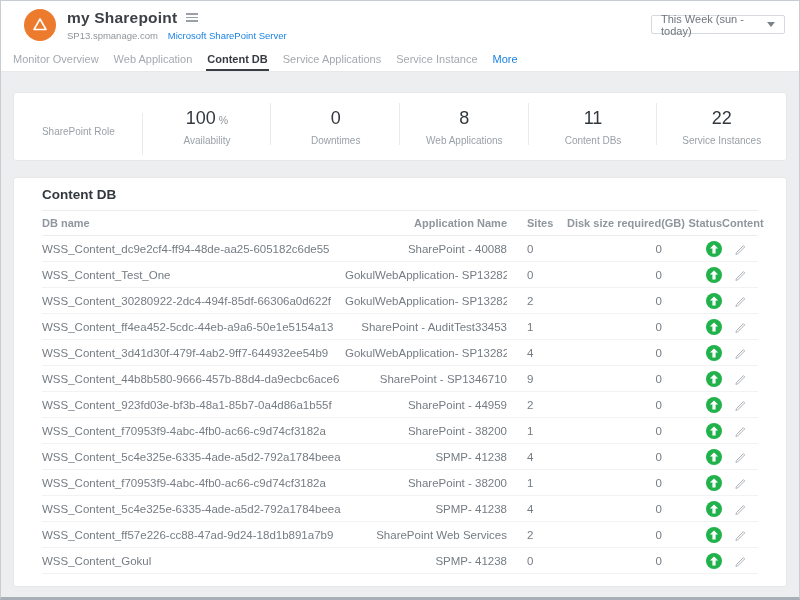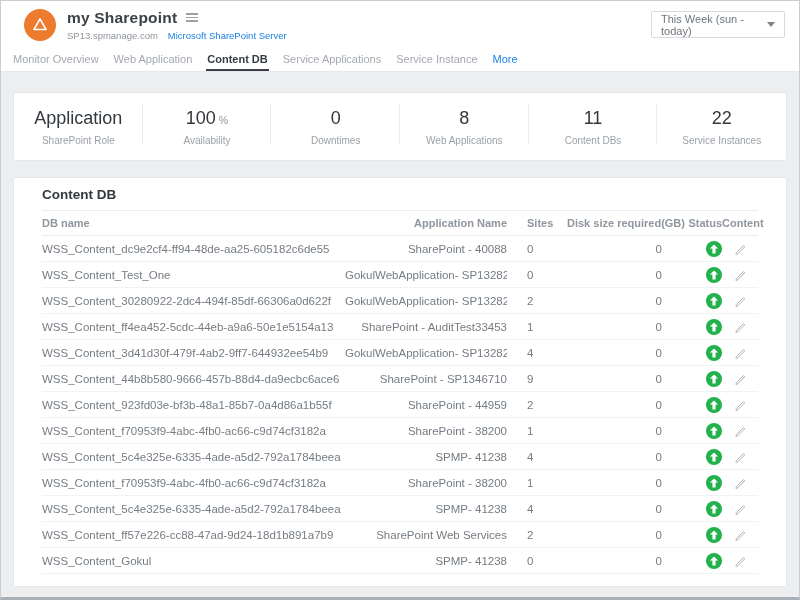--- a/index.html
+++ b/index.html
@@ -11,21 +11,21 @@
   .topbar{background:#fff;height:47px;display:flex;align-items:center;padding:0 14px 0 23px;flex:none}
   .logo{width:32px;height:32px;border-radius:50%;background:var(--accent-orange,#ed7b2d);display:flex;align-items:center;justify-content:center;flex:none}
   .title-block{margin-left:11px}
   .title-row{display:flex;align-items:center;gap:9px}
   .title{font-size:15.5px;font-weight:700;color:#3c4146;letter-spacing:.2px}
   .hamburger{display:flex;flex-direction:column;gap:2px;cursor:pointer;padding:2px 0}
   .hamburger i{display:block;width:12px;height:1.5px;background:#9aa0a6}
   .sub-row{margin-top:3px;display:flex;gap:10px;align-items:center}
   .host{font-size:9.5px;color:#8f959b}
   .type-link{font-size:9.5px;color:var(--link-blue,#1a82e2);text-decoration:none;cursor:pointer}
-  .period{margin-left:auto;width:134px;height:27px;border:1px solid #d6dade;border-radius:2px;background:#fff;display:flex;align-items:center;justify-content:space-between;padding:0 9px;font-size:11px;color:#6f767d;cursor:pointer}
+  .period{margin-left:auto;width:134px;height:19px;border:1px solid #d6dade;border-radius:2px;background:#fff;display:flex;align-items:center;justify-content:space-between;padding:0 9px;font-size:11px;color:#6f767d;cursor:pointer}
   .caret{width:0;height:0;border-left:4px solid transparent;border-right:4px solid transparent;border-top:5px solid #7c828a}
 
   
   .tabbar{background:#fff;height:24px;display:flex;gap:13px;padding:0 0 0 11px;border-bottom:1px solid #e6e8ea;flex:none}
   .tab{font-size:11px;color:#a4a9af;line-height:22px;padding:0 1px;cursor:pointer;border-bottom:2px solid transparent;white-space:nowrap}
   .tab.active{color:#363b41;font-weight:700;border-bottom-color:#3a3f45}
   .tab.accent{color:var(--link-blue,#1a82e2)}
 
   
   .content{flex:1;padding:20px 12px 0;background:#edeef0;overflow:hidden}
@@ -86,21 +86,20 @@
       <span class="tab">Web Application</span>
       <span class="tab active">Content DB</span>
       <span class="tab">Service Applications</span>
       <span class="tab">Service Instance</span>
       <span class="tab accent">More</span>
     </nav>
 
   <main class="content">
     <section class="stats-card">
         <div class="stat">
-          <div class="stat-value">Application</div>
           <div class="stat-label">SharePoint Role</div>
         </div>
         <div class="stat">
           <div class="stat-value">100<span class="stat-unit">%</span></div>
           <div class="stat-label">Availability</div>
         </div>
         <div class="stat">
           <div class="stat-value">0</div>
           <div class="stat-label">Downtimes</div>
         </div>

